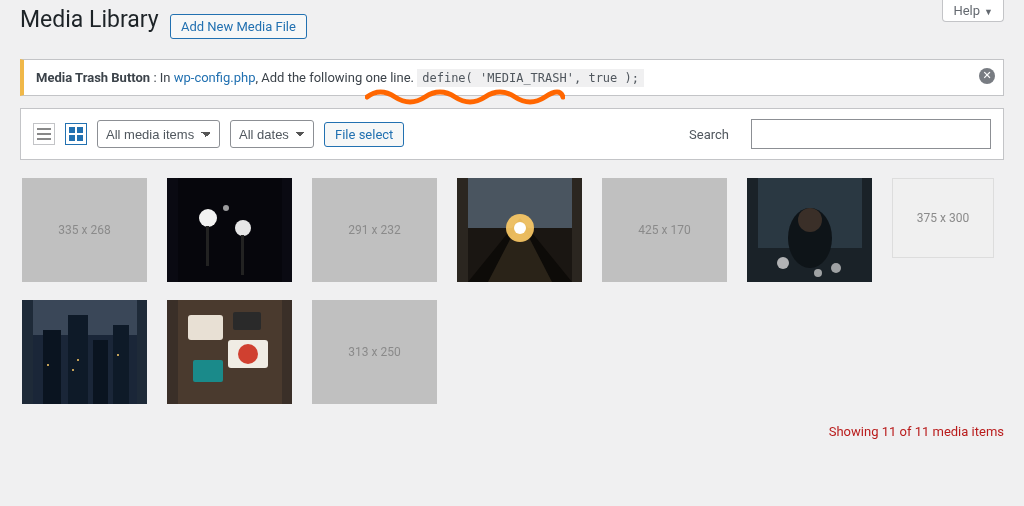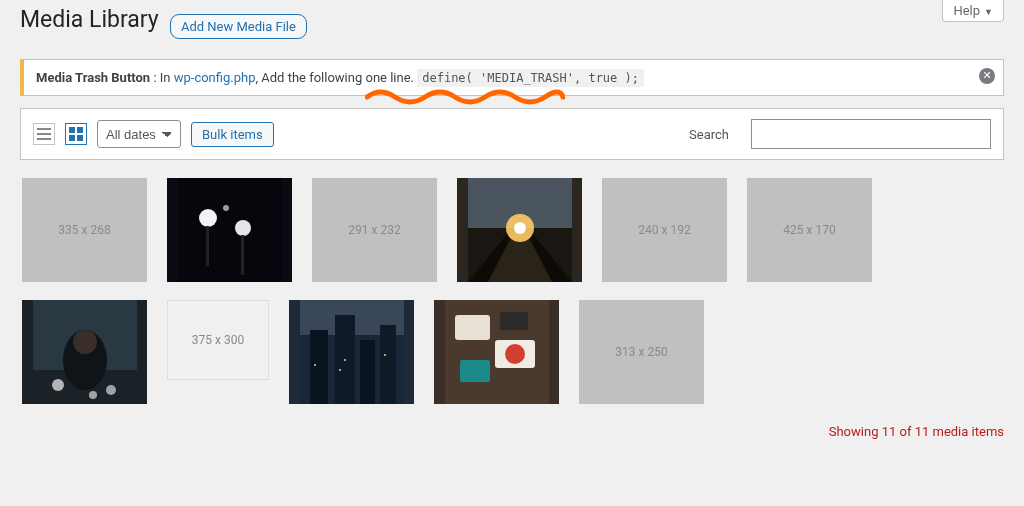--- a/index.html
+++ b/index.html
@@ -35,21 +35,21 @@
     display: inline-block;
     margin: 0 8px 14px 0;
     vertical-align: middle;
   }
   .page-title-action {
     display: inline-block;
     border: 1px solid #2271b1;
     color: #2271b1;
     background: #f6f7f7;
     padding: 4px 10px;
-    border-radius: 9px;
+    border-radius: 3px;
     font-size: 13px;
     vertical-align: middle;
     cursor: pointer;
   }
   .notice {
     background: #fff;
     border: 1px solid #c3c4c7;
     border-left: 4px solid #f0b849;
     padding: 10px 12px;
     margin: 12px 0 12px 0;
@@ -191,23 +191,26 @@
     </span>
     <span class="view-btn active">
       <svg width="14" height="14">
           <rect x="0" y="0" width="6" height="6" fill="#2271b1"></rect>
           <rect x="8" y="0" width="6" height="6" fill="#2271b1"></rect>
           <rect x="0" y="8" width="6" height="6" fill="#2271b1"></rect>
           <rect x="8" y="8" width="6" height="6" fill="#2271b1"></rect>
         </svg>
     </span>
     <select>
+      <option>All media items</option>
+    </select>
+    <select>
       <option>All dates</option>
     </select>
-    <span class="bulk-select">Bulk items</span>
+    <span class="bulk-select">File select</span>
     <div class="spacer"></div>
     <span class="search-label">Search</span>
     <input type="text" class="search-input" style="">
   </div>
 
   <div class="grid" id="media-grid">
       <div class="tile">335 x 268</div>
       <div class="tile" style="background: rgb(10, 10, 18);">
         <svg width="104" height="104">
           <rect width="104" height="104" fill="#06060c"></rect>
@@ -222,21 +225,20 @@
       <div class="tile" style="background: rgb(43, 38, 32);">
         <svg width="104" height="104">
           <rect width="104" height="104" fill="#1a1612"></rect>
           <rect y="0" width="104" height="50" fill="#4a5560"></rect>
           <polygon points="0,104 52,40 104,104" fill="#0d0b08"></polygon>
           <polygon points="20,104 52,42 84,104" fill="#2a2318"></polygon>
           <circle cx="52" cy="50" r="14" fill="#ffcc66" opacity="0.9"></circle>
           <circle cx="52" cy="50" r="6" fill="#fff"></circle>
         </svg>
       </div>
-      <div class="tile">240 x 192</div>
       <div class="tile">425 x 170</div>
       <div class="tile" style="background: rgb(26, 34, 40);">
         <svg width="104" height="104">
           <rect width="104" height="104" fill="#2a3842"></rect>
           <rect y="70" width="104" height="34" fill="#1a2228"></rect>
           <ellipse cx="52" cy="60" rx="22" ry="30" fill="#0e1418"></ellipse>
           <circle cx="52" cy="42" r="12" fill="#3a2f28"></circle>
           <circle cx="25" cy="85" r="6" fill="#d8d8d8" opacity="0.8"></circle>
           <circle cx="78" cy="90" r="5" fill="#d8d8d8" opacity="0.7"></circle>
           <circle cx="60" cy="95" r="4" fill="#d8d8d8" opacity="0.7"></circle>

